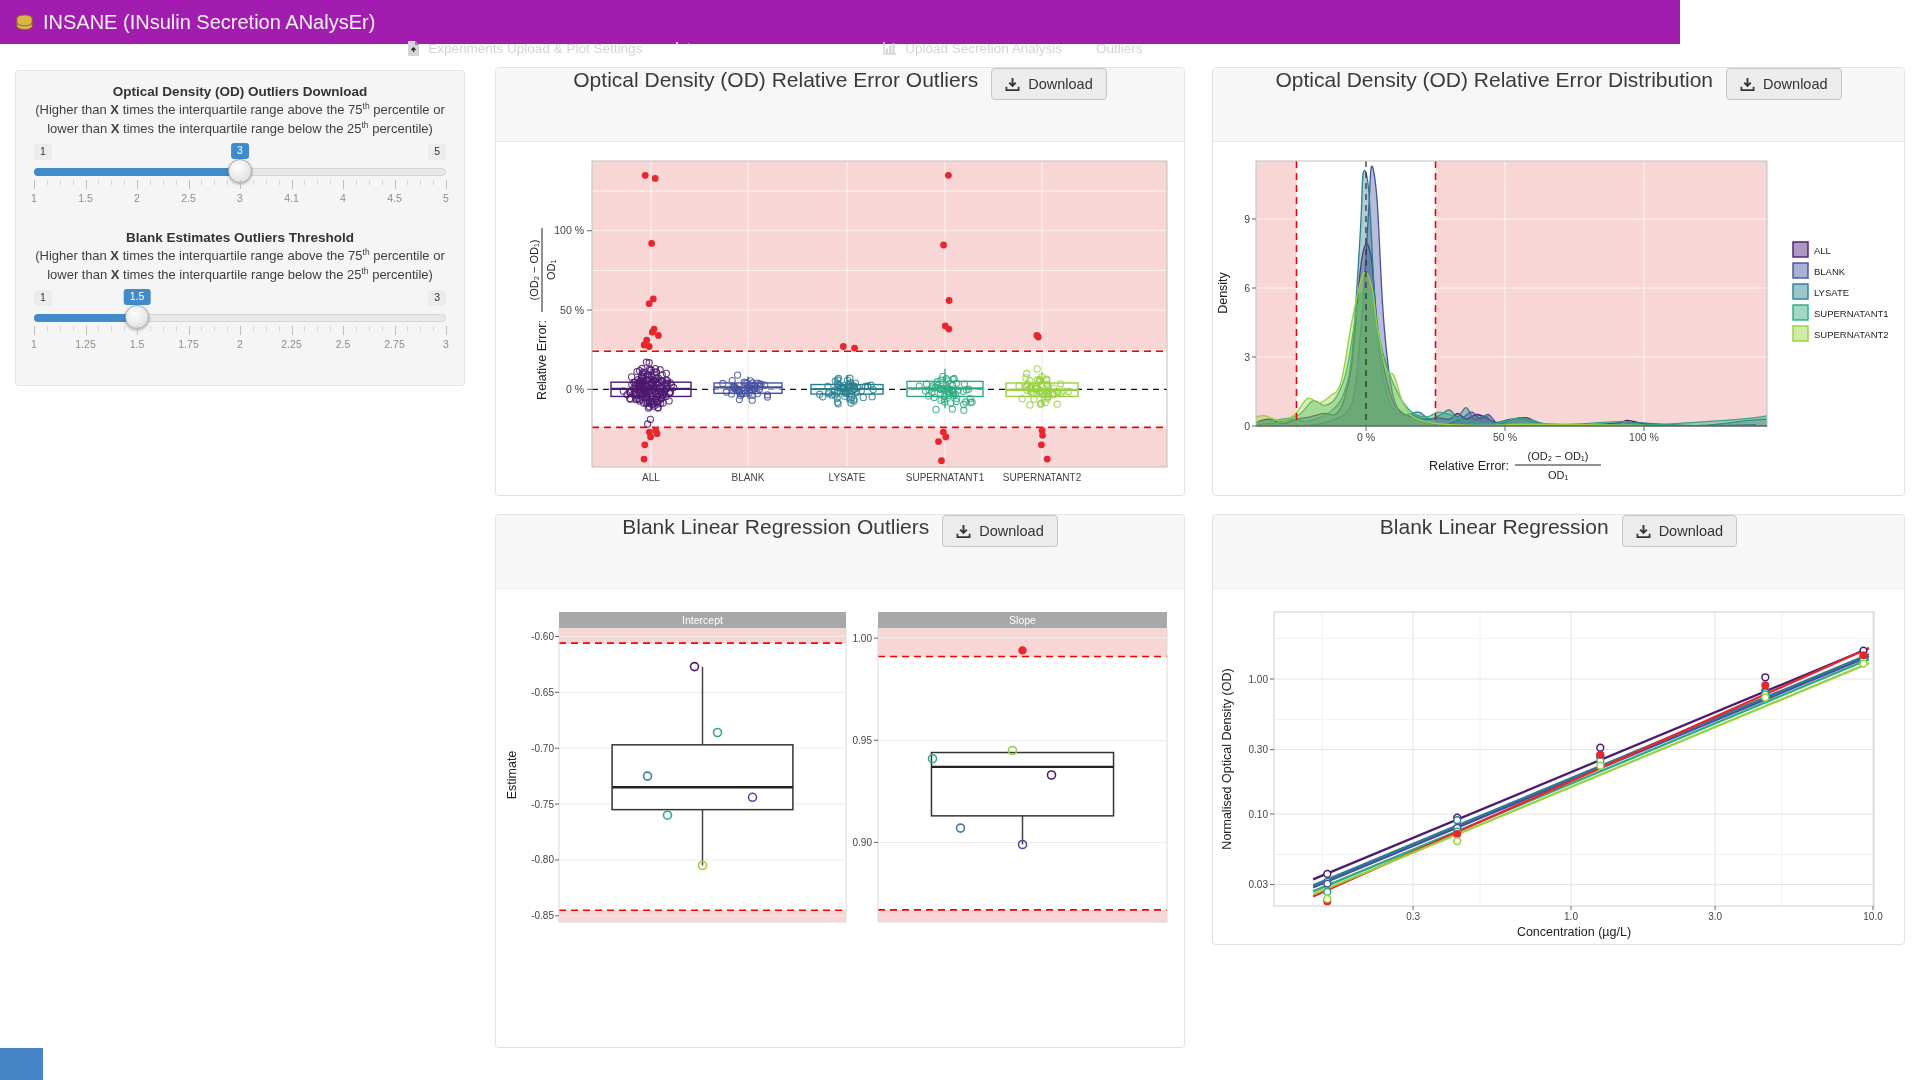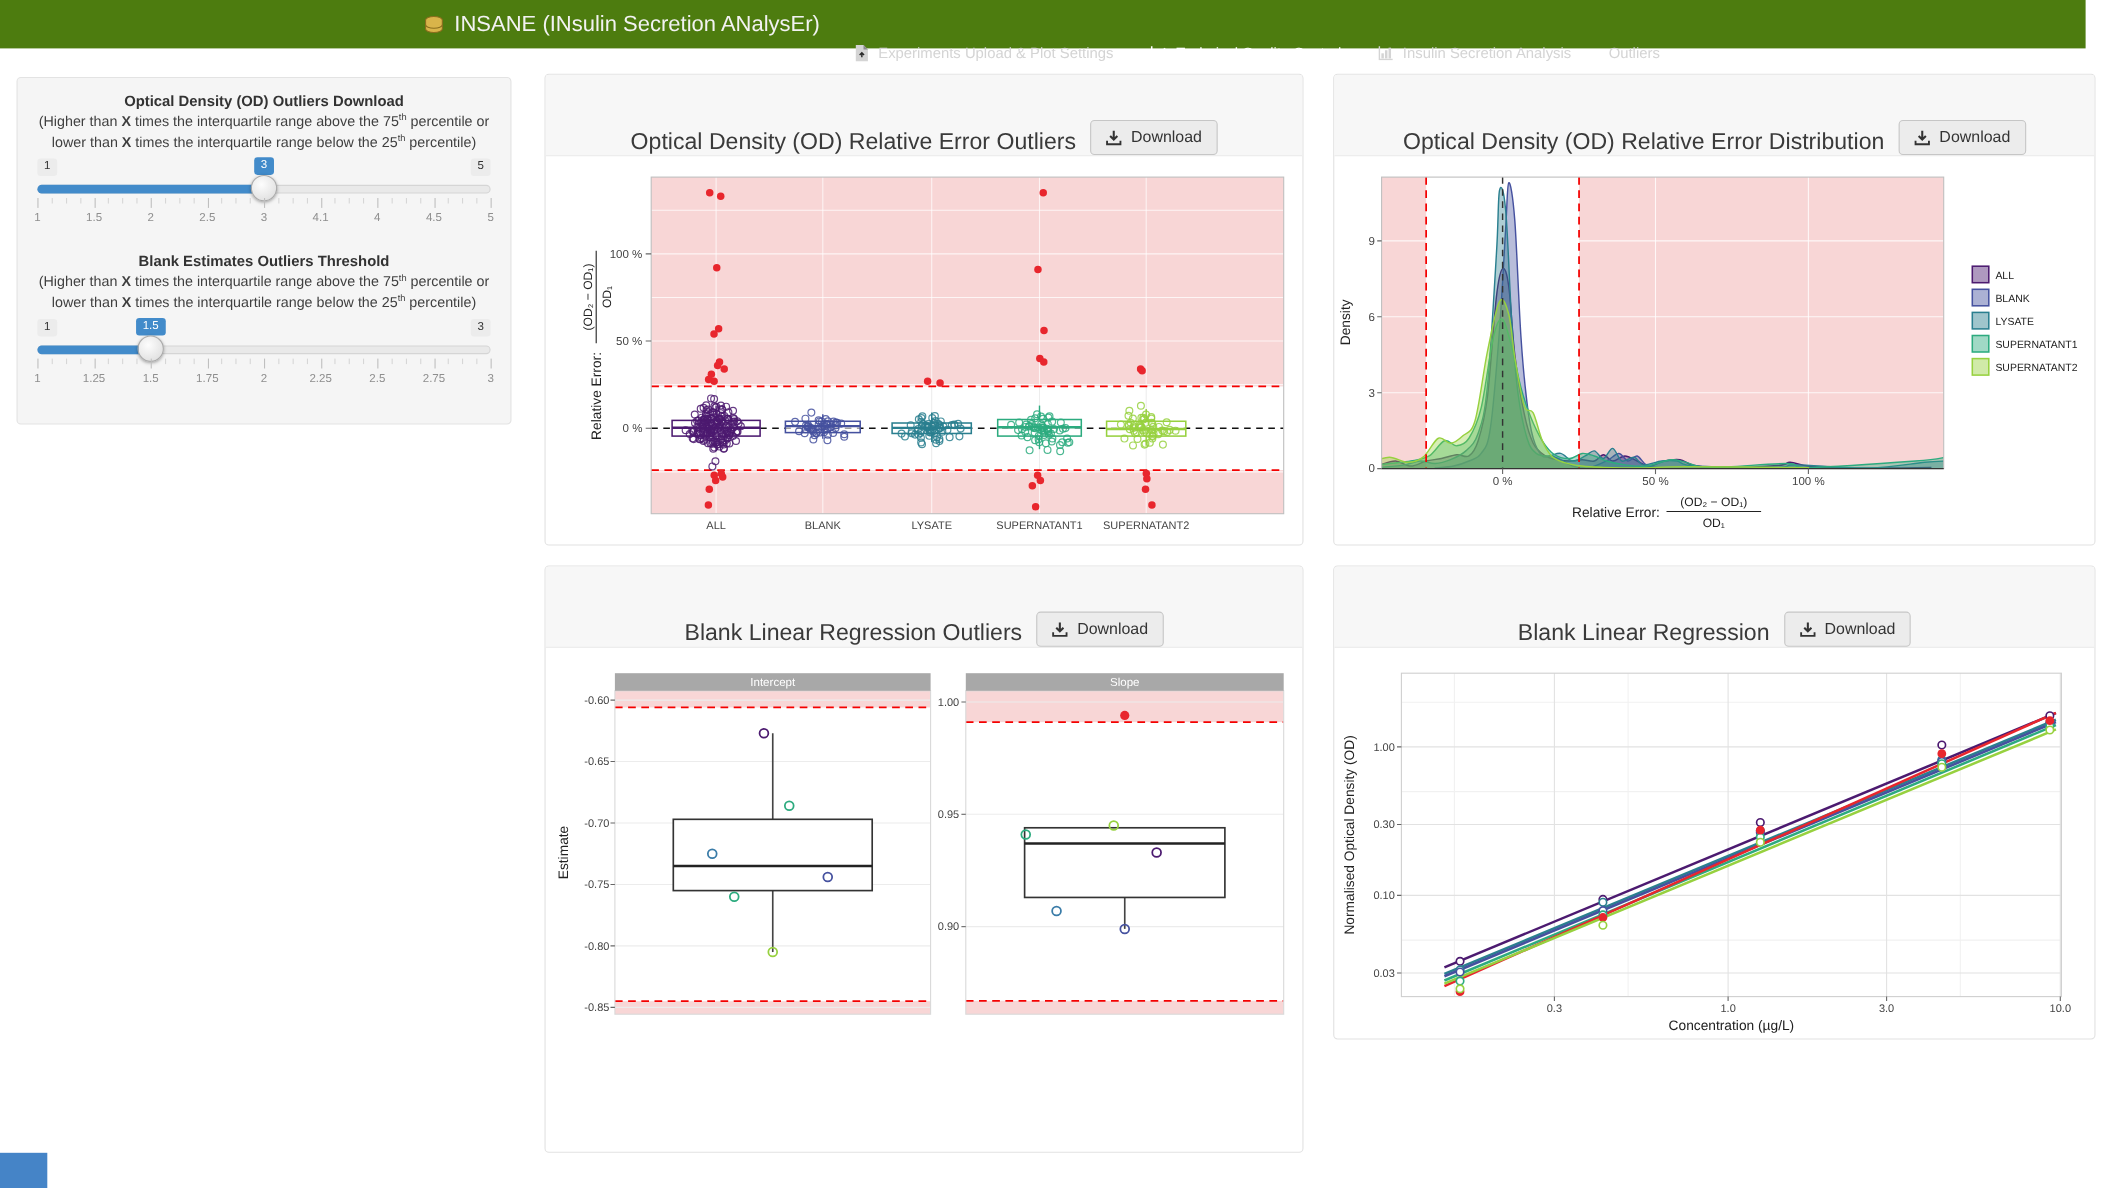--- a/index.html
+++ b/index.html
@@ -1,19 +1,19 @@
 <!DOCTYPE html>
 <html><head>
 <meta charset="utf-8">
 <style>
   html,body{margin:0;padding:0;background:#fff;font-family:"Liberation Sans",sans-serif;}
   .page{position:relative;width:1920px;height:1080px;overflow:hidden;background:#fff;}
 
   
-  .navbar{position:absolute;top:0;left:0;width:1896px;height:44px;background:#4d7c0f;display:flex;align-items:stretch;justify-content:center;}
+  .navbar{position:absolute;top:0;left:0;width:1680px;height:44px;background:#a21caf;display:flex;align-items:stretch;}
   .brand{display:flex;align-items:center;gap:9px;padding:0 15px;font-size:20px;font-weight:400;color:#f2f2f2;white-space:nowrap;}
   .nav-tabs{display:flex;align-items:stretch;margin-top:48px;}
   .nav-tab{display:flex;align-items:center;gap:8px;padding:0 17px;font-size:13.5px;color:#d4d4d4;cursor:pointer;white-space:nowrap;}
   .nav-tab.active{background:#1b1b1b;color:#ffffff;}
   .tab-icon{display:flex;align-items:center;}
 
   
   .well{position:absolute;left:15px;top:70px;width:450px;height:316px;background:#f5f5f5;border:1px solid #e3e3e3;border-radius:4px;box-sizing:border-box;padding:13px 18px 0 18px;}
   .slider-block{margin-bottom:10px;}
   .slider-title{text-align:center;font-size:13.5px;font-weight:bold;color:#333;}
@@ -32,21 +32,21 @@
   .tick{position:absolute;top:0;width:1px;height:9px;background:#bfbfbf;}
   .tick.minor{height:5px;background:#d6d6d6;}
   .tick-label{position:absolute;top:12px;transform:translateX(-50%);font-size:10.5px;color:#8e8e8e;}
 
   
   .panel{position:absolute;background:#fff;border:1px solid #e2e2e2;border-radius:4px;box-sizing:border-box;overflow:hidden;}
   #p1{left:495px;top:67px;width:690px;height:429px;}
   #p2{left:1212px;top:67px;width:693px;height:429px;}
   #p3{left:495px;top:514px;width:690px;height:534px;}
   #p4{left:1212px;top:514px;width:693px;height:431px;}
-  .panel-heading{height:73px;background:#f7f7f7;border-bottom:1px solid #ebebeb;display:flex;align-items:flex-end;justify-content:center;gap:13px;}
+  .panel-heading{height:73px;background:#f7f7f7;border-bottom:1px solid #ebebeb;display:flex;align-items:flex-start;justify-content:center;gap:13px;}
   .panel-title{font-size:21px;color:#3a3a3a;font-weight:400;}
   .dl-btn{display:flex;align-items:center;gap:8px;background:#ececec;border:1px solid #c6c6c6;border-radius:4px;padding:7px 13px;font-size:14.5px;color:#333;font-family:"Liberation Sans",sans-serif;cursor:pointer;}
   .panel-body{position:relative;}
   .panel-body svg{display:block;}
 
   .blue-artifact{position:absolute;left:0;top:1048px;width:43px;height:32px;background:#4584c7;}
 </style>
 </head>
 <body>
 
@@ -85,21 +85,21 @@
       </div>
       <div class="nav-tab">
         <span class="tab-icon">
           <svg width="14" height="14" viewBox="0 0 15 15">
               <path d="M1 1 v13 h13" stroke="#d4d4d4" stroke-width="1.5" fill="none"></path>
               <rect x="3" y="8" width="2.4" height="5" fill="#d4d4d4"></rect>
               <rect x="6.5" y="5" width="2.4" height="8" fill="#d4d4d4"></rect>
               <rect x="10" y="2.5" width="2.4" height="10.5" fill="#d4d4d4"></rect>
             </svg>
         </span>
-        <span>Insulin Secretion Analysis</span>
+        <span>Upload Secretion Analysis</span>
       </div>
       <div class="nav-tab">
         <span>Outliers</span>
       </div>
     </div>
   </div>
 
   <div class="well">
 
     <div class="slider-block">

